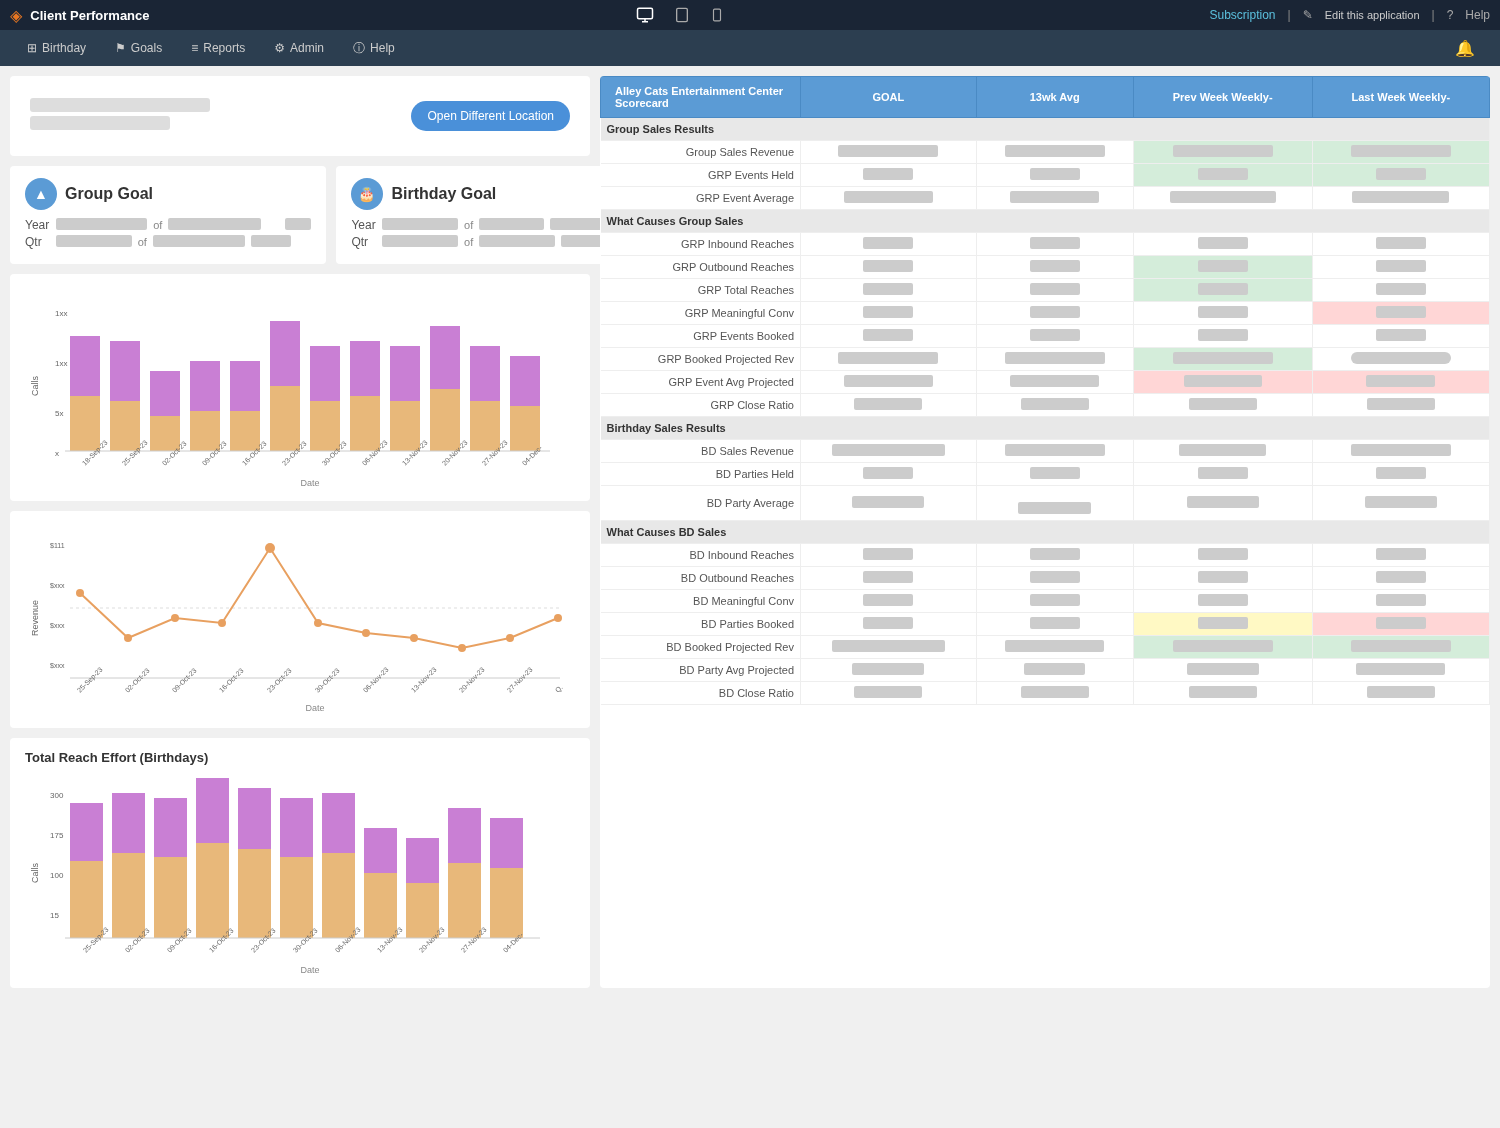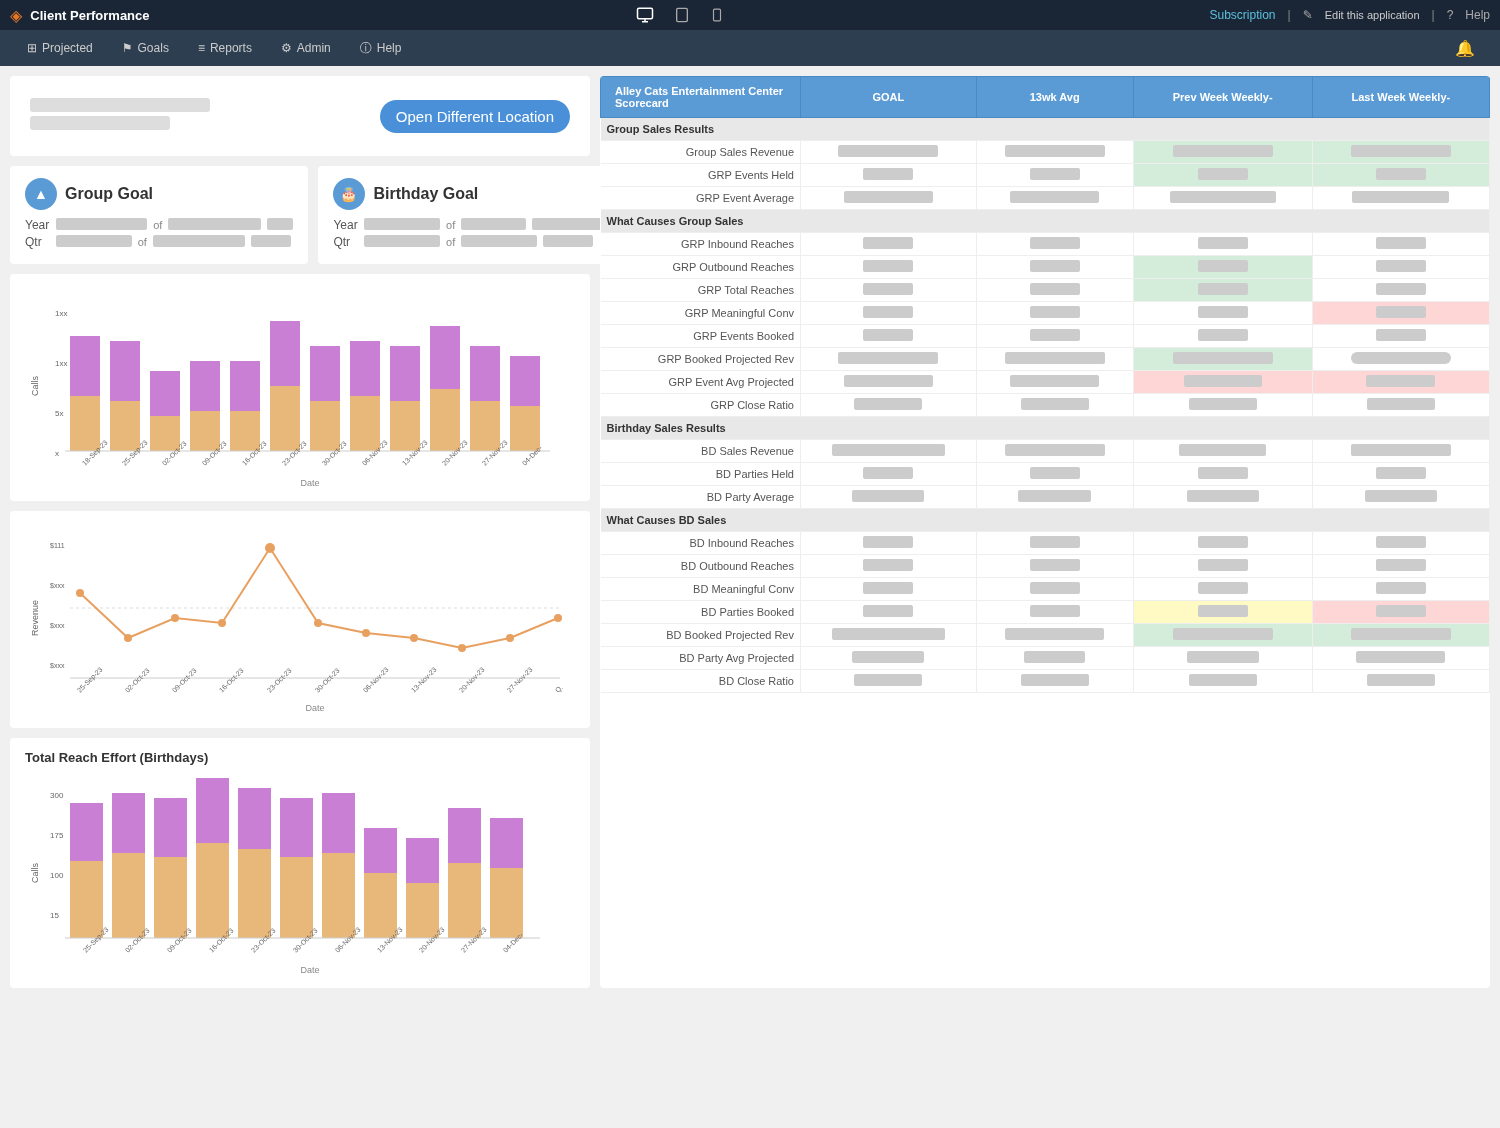--- a/index.html
+++ b/index.html
@@ -79,21 +79,21 @@
       height: 14px;
       border-radius: 3px;
       margin-bottom: 4px;
     }
     .open-btn {
       background: #4a90d9;
       color: #fff;
       border: none;
       border-radius: 20px;
       padding: 8px 16px;
-      font-size: 15px;
+      font-size: 12px;
       cursor: pointer;
       white-space: nowrap;
     }
 
     
     .goals-row {
       display: flex;
       gap: 10px;
     }
     .goal-card {
@@ -219,21 +219,21 @@
     <a class="edit-app-link">Edit this application</a>
     <span style="color:#888;">|</span>
     <span style="color:#aaa;">?</span>
     <span style="color:#aaa; cursor:pointer;">Help</span>
   </div>
 </div>
 
 <div class="sec-nav">
   <div class="nav-item">
     <span>⊞</span>
-    <span>Projected</span>
+    <span>Birthday</span>
   </div>
   <div class="nav-item">
     <span>⚑</span>
     <span>Goals</span>
   </div>
   <div class="nav-item">
     <span>≡</span>
     <span>Reports</span>
   </div>
   <div class="nav-item">
@@ -265,21 +265,21 @@
         <div class="goal-header">
           <div class="goal-icon">▲</div>
           <span class="goal-title">Group Goal</span>
         </div>
         <div class="goal-rows">
           <div class="goal-row">
             <span class="goal-label">Year</span>
             <span class="goal-val"><span class="blurred-val" data-text="$1,611.6K">$1,611.6K</span></span>
             <span class="goal-of">of</span>
             <span class="goal-target"><span class="blurred-val" data-text="$1,640.1K">$1,640.1K</span></span>
-            <span class="goal-pct"><span class="blurred-val" data-text="HT" style="min-width:20px;">HT</span></span>
+            <span class="goal-pct"><span class="blurred-val" data-text="HT" style="min-width:20px;margin-left:18px;">HT</span></span>
           </div>
           <div class="goal-row">
             <span class="goal-label">Qtr</span>
             <span class="goal-val"><span class="blurred-val" data-text="$375.4K">$375.4K</span></span>
             <span class="goal-of">of</span>
             <span class="goal-target"><span class="blurred-val" data-text="$1,208.1K">$1,208.1K</span></span>
             <span class="goal-pct"><span class="blurred-val" data-text="31%" style="min-width:20px;">31%</span></span>
           </div>
         </div>
       </div>
@@ -580,21 +580,21 @@
           <tr>
             <td class="label-cell">BD Parties Held</td>
             <td><span class="blurred-val" data-text="4B" style="color: transparent;">4B</span></td>
             <td><span class="blurred-val" data-text="48.1" style="color: transparent;">48.1</span></td>
             <td><span class="blurred-val" data-text="3B" style="color: transparent;">3B</span></td>
             <td><span class="blurred-val" data-text="4B" style="color: transparent;">4B</span></td>
           </tr>
           <tr>
             <td class="label-cell">BD Party Average</td>
             <td><span class="blurred-val" data-text="$564.16" style="color: transparent;">$564.16</span></td>
-            <td><span class="blurred-val" data-text="$254.99" style="color: transparent;">$254.99</span></td>
+            <td><span class="blurred-val" data-text="$254.99" style="color: transparent; margin-top: 12px;">$254.99</span></td>
             <td><span class="blurred-val" data-text="$186.94" style="color: transparent;">$186.94</span></td>
             <td><span class="blurred-val" data-text="$185.92" style="color: transparent;">$185.92</span></td>
           </tr>
           <tr class="section-header">
             <td colspan="5">What Causes BD Sales</td>
           </tr>
           <tr>
             <td class="label-cell">BD Inbound Reaches</td>
             <td><span class="blurred-val" data-text="23" style="color: transparent;">23</span></td>
             <td><span class="blurred-val" data-text="02.1" style="color: transparent;">02.1</span></td>

